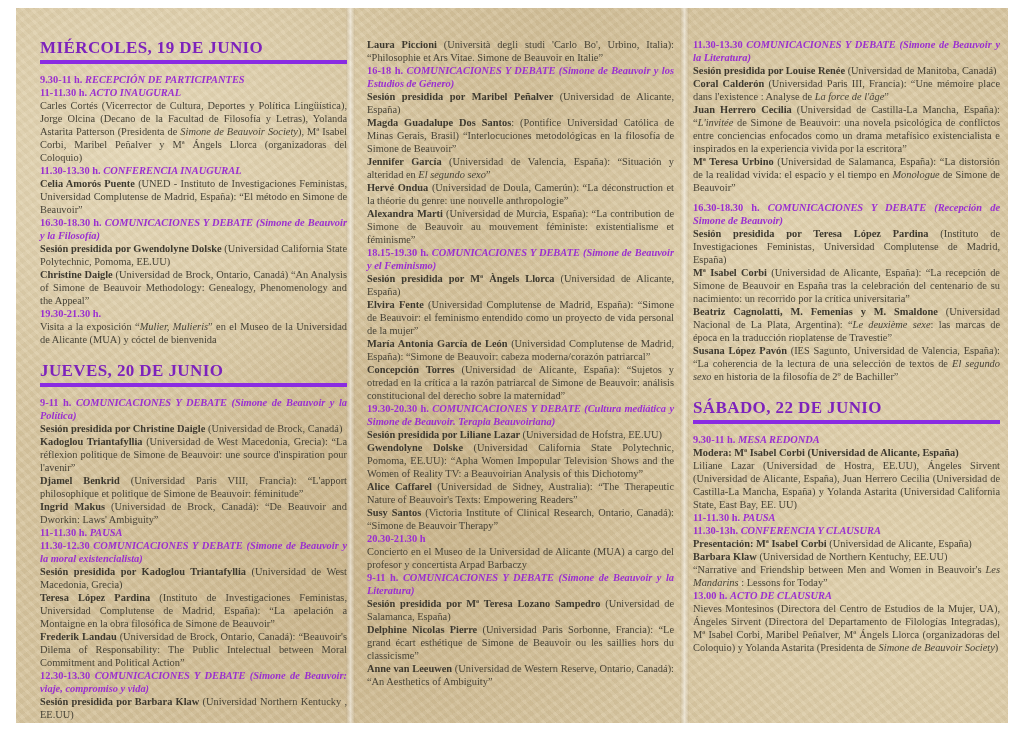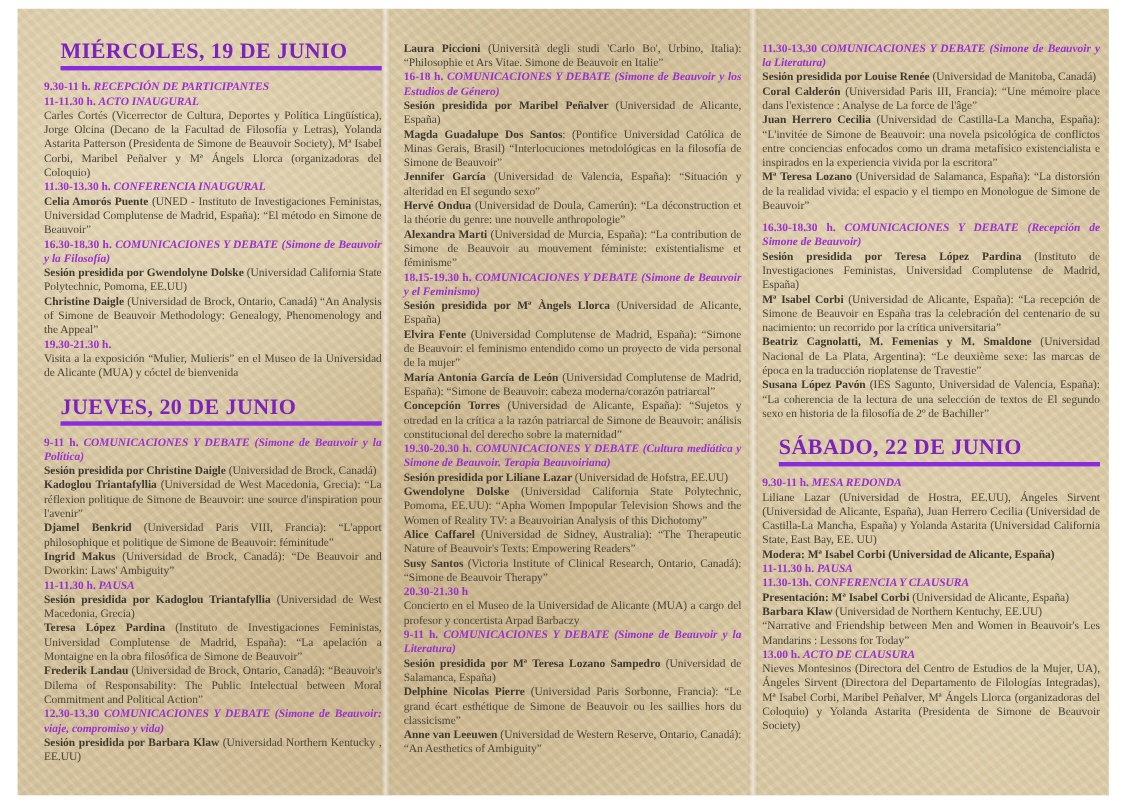--- a/index.html
+++ b/index.html
@@ -21,31 +21,31 @@
   .fold.f1{left:330px;}
   .fold.f2{left:664px;}
   .col{position:absolute;top:30px;width:307px;
     font-family:"Liberation Serif","DejaVu Serif",serif;
     font-size:10.4px;line-height:13px;color:#474337;
     text-align:justify;}
   .col.c1{left:24px;}
   .col.c2{left:351px;}
   .col.c3{left:677px;}
   .day-heading{font-family:"Liberation Serif","DejaVu Serif",serif;
-    font-size:20px;line-height:19px;font-weight:700;color:#7d22bc;
+    font-size:17px;line-height:19px;font-weight:700;color:#7d22bc;
     letter-spacing:0.4px;border-bottom:4px solid #8a2be2;
-    padding-bottom:3px;margin:0 0 9px 15px;text-align:left;}
+    padding-bottom:3px;margin:0 0 9px 0;text-align:left;}
   .day-heading.gap{margin-top:15px;}
   .para{margin:0;}
   .para.gap{margin-top:7px;}
   .seg-t{color:#9a2fd0;font-weight:700;}
   .seg-s{color:#9a2fd0;font-weight:700;font-style:italic;}
   .seg-b{color:#3d392f;font-weight:700;}
   .seg-n{}
-  .seg-i{}
+  .seg-i{font-style:italic;}
 </style>
 </head>
 <body>
 
 <div class="sheet">
   <div class="page">
     <div class="fold f1"></div>
     <div class="fold f2"></div>
     <div class="col c1">
         <div class="day-heading">MIÉRCOLES, 19 DE JUNIO</div>
@@ -59,20 +59,21 @@
         <div class="para"><span class="seg-b">Christine Daigle </span><span class="seg-n">(Universidad de Brock, Ontario, Canadá) “An Analysis of Simone de Beauvoir Methodology: Genealogy, Phenomenology and the Appeal”</span></div>
         <div class="para"><span class="seg-t">19.30-21.30 h.</span></div>
         <div class="para"><span class="seg-n">Visita a la exposición “</span><span class="seg-i">Mulier, Mulieris</span><span class="seg-n">” en el Museo de la Universidad de Alicante (MUA) y cóctel de bienvenida</span></div>
         <div class="day-heading gap">JUEVES, 20 DE JUNIO</div>
         <div class="para"><span class="seg-t">9-11 h.  </span><span class="seg-s">COMUNICACIONES Y DEBATE (Simone de Beauvoir y la Política)</span></div>
         <div class="para"><span class="seg-b">Sesión presidida por Christine Daigle </span><span class="seg-n">(Universidad de Brock, Canadá)</span></div>
         <div class="para"><span class="seg-b">Kadoglou Triantafyllia </span><span class="seg-n">(Universidad de West Macedonia, Grecia): “La réflexion politique de Simone de Beauvoir: une source d'inspiration pour l'avenir”</span></div>
         <div class="para"><span class="seg-b">Djamel Benkrid </span><span class="seg-n">(Universidad Paris VIII, Francia): “L'apport philosophique et politique de Simone de Beauvoir: féminitude”</span></div>
         <div class="para"><span class="seg-b">Ingrid Makus </span><span class="seg-n">(Universidad de Brock, Canadá): “De Beauvoir and Dworkin: Laws' Ambiguity”</span></div>
         <div class="para"><span class="seg-t">11-11.30 h. </span><span class="seg-s">PAUSA</span></div>
+        <div class="para"><span class="seg-t">11.30-12.30 </span><span class="seg-s">COMUNICACIONES Y DEBATE (Simone de Beauvoir y la moral existencialista)</span></div>
         <div class="para"><span class="seg-b">Sesión presidida por Kadoglou Triantafyllia  </span><span class="seg-n">(Universidad de West Macedonia, Grecia)</span></div>
         <div class="para"><span class="seg-b">Teresa López Pardina </span><span class="seg-n">(Instituto de Investigaciones Feministas, Universidad  Complutense de Madrid, España): “La apelación a Montaigne en la obra filosófica de Simone de Beauvoir”</span></div>
         <div class="para"><span class="seg-b">Frederik Landau </span><span class="seg-n">(Universidad de Brock, Ontario, Canadá): “Beauvoir's Dilema of Responsability: The Public Intelectual between Moral Commitment and Political Action”</span></div>
         <div class="para"><span class="seg-t">12.30-13.30 </span><span class="seg-s">COMUNICACIONES Y DEBATE (Simone de Beauvoir: viaje, compromiso  y vida)</span></div>
         <div class="para"><span class="seg-b">Sesión presidida por Barbara Klaw </span><span class="seg-n">(Universidad Northern Kentucky , EE.UU)</span></div>
       </div>
     <div class="col c2">
         <div class="para"><span class="seg-b">Laura Piccioni </span><span class="seg-n">(Università degli studi 'Carlo Bo', Urbino, Italia): “Philosophie et Ars Vitae. Simone de Beauvoir en Italie”</span></div>
         <div class="para"><span class="seg-t">16-18 h. </span><span class="seg-s">COMUNICACIONES Y DEBATE (Simone de Beauvoir y  los Estudios de Género)</span></div>
         <div class="para"><span class="seg-b">Sesión presidida por Maribel Peñalver  </span><span class="seg-n">(Universidad de Alicante, España)</span></div>
@@ -95,30 +96,30 @@
         <div class="para"><span class="seg-t">9-11 h.  </span><span class="seg-s">COMUNICACIONES Y DEBATE (Simone de Beauvoir y la Literatura)</span></div>
         <div class="para"><span class="seg-b">Sesión presidida por Mª Teresa Lozano Sampedro </span><span class="seg-n">(Universidad de Salamanca, España)</span></div>
         <div class="para"><span class="seg-b">Delphine Nicolas Pierre  </span><span class="seg-n">(Universidad Paris Sorbonne, Francia): “Le grand écart esthétique de Simone de Beauvoir ou les saillies hors du classicisme”</span></div>
         <div class="para"><span class="seg-b">Anne van Leeuwen </span><span class="seg-n">(Universidad de Western Reserve, Ontario, Canadá): “An Aesthetics of Ambiguity”</span></div>
       </div>
     <div class="col c3">
         <div class="para"><span class="seg-t">11.30-13.30 </span><span class="seg-s">COMUNICACIONES Y DEBATE (Simone de Beauvoir y la Literatura)</span></div>
         <div class="para"><span class="seg-b">Sesión presidida por Louise Renée </span><span class="seg-n">(Universidad de  Manitoba, Canadá)</span></div>
         <div class="para"><span class="seg-b">Coral Calderón </span><span class="seg-n">(Universidad Paris III, Francia): “Une mémoire place dans l'existence : Analyse de </span><span class="seg-i">La force de l'âge</span><span class="seg-n">”</span></div>
         <div class="para"><span class="seg-b">Juan Herrero Cecilia </span><span class="seg-n">(Universidad de Castilla-La Mancha, España): “</span><span class="seg-i">L'invitée</span><span class="seg-n"> de Simone de Beauvoir: una novela psicológica  de conflictos entre conciencias enfocados como un drama metafísico existencialista e inspirados en la experiencia vivida por la escritora”</span></div>
-        <div class="para"><span class="seg-b">Mª Teresa Lozano </span><span class="seg-n">(Universidad de Salamanca, España): “La distorsión de la realidad vivida: el espacio y el tiempo en </span><span class="seg-i">Monologue</span><span class="seg-n"> de Simone de Beauvoir”</span></div>
+        <div class="para"><span class="seg-b">Mª Teresa Urbino </span><span class="seg-n">(Universidad de Salamanca, España): “La distorsión de la realidad vivida: el espacio y el tiempo en </span><span class="seg-i">Monologue</span><span class="seg-n"> de Simone de Beauvoir”</span></div>
         <div class="para gap"><span class="seg-t">16.30-18.30 h.  </span><span class="seg-s">COMUNICACIONES Y DEBATE (Recepción de Simone de Beauvoir)</span></div>
         <div class="para"><span class="seg-b">Sesión presidida por  Teresa López Pardina </span><span class="seg-n">(Instituto de Investigaciones Feministas, Universidad Complutense de Madrid, España)</span></div>
         <div class="para"><span class="seg-b">Mª Isabel Corbi </span><span class="seg-n">(Universidad de Alicante, España): “La recepción de Simone de Beauvoir en España tras la celebración del centenario de su nacimiento: un recorrido por la crítica universitaria”</span></div>
         <div class="para"><span class="seg-b">Beatriz Cagnolatti, M. Femenias y M. Smaldone </span><span class="seg-n">(Universidad Nacional de La Plata, Argentina): “</span><span class="seg-i">Le deuxième sexe</span><span class="seg-n">: las marcas de época en la traducción rioplatense de Travestie”</span></div>
         <div class="para"><span class="seg-b">Susana López Pavón </span><span class="seg-n">(IES Sagunto, Universidad de Valencia, España): “La coherencia de la lectura de una selección de textos de </span><span class="seg-i">El segundo sexo</span><span class="seg-n"> en historia de la filosofía de 2º de Bachiller”</span></div>
         <div class="day-heading gap">SÁBADO, 22 DE JUNIO</div>
         <div class="para"><span class="seg-t">9.30-11 h. </span><span class="seg-s">MESA REDONDA</span></div>
+        <div class="para"><span class="seg-b">Modera: Mª Isabel Corbi (Universidad de Alicante, España)</span></div>
         <div class="para"><span class="seg-n">Liliane Lazar (Universidad de Hostra, EE.UU), Ángeles Sirvent (Universidad de Alicante, España), Juan Herrero Cecilia (Universidad de Castilla-La Mancha, España)  y Yolanda Astarita (Universidad California State, East Bay, EE. UU)</span></div>
-        <div class="para"><span class="seg-b">Modera: Mª Isabel Corbi (Universidad de Alicante, España)</span></div>
         <div class="para"><span class="seg-t">11-11.30 h. </span><span class="seg-s">PAUSA</span></div>
         <div class="para"><span class="seg-t">11.30-13h. </span><span class="seg-s">CONFERENCIA Y CLAUSURA</span></div>
         <div class="para"><span class="seg-b">Presentación: Mª Isabel Corbi </span><span class="seg-n">(Universidad de Alicante, España)</span></div>
         <div class="para"><span class="seg-b">Barbara Klaw </span><span class="seg-n">(Universidad de Northern Kentuchy, EE.UU)</span></div>
         <div class="para"><span class="seg-n">“Narrative and Friendship between Men and Women in Beauvoir's </span><span class="seg-i">Les Mandarins</span><span class="seg-n"> : Lessons for Today”</span></div>
         <div class="para"><span class="seg-t">13.00 h. </span><span class="seg-s">ACTO DE CLAUSURA</span></div>
         <div class="para"><span class="seg-n">Nieves Montesinos (Directora del Centro de Estudios de la Mujer, UA), Ángeles Sirvent (Directora del Departamento de Filologías Integradas), Mª Isabel Corbi, Maribel Peñalver, Mª Ángels Llorca (organizadoras  del Coloquio) y Yolanda Astarita (Presidenta de </span><span class="seg-i">Simone de Beauvoir Society</span><span class="seg-n">)</span></div>
       </div>
   </div>
 </div>

